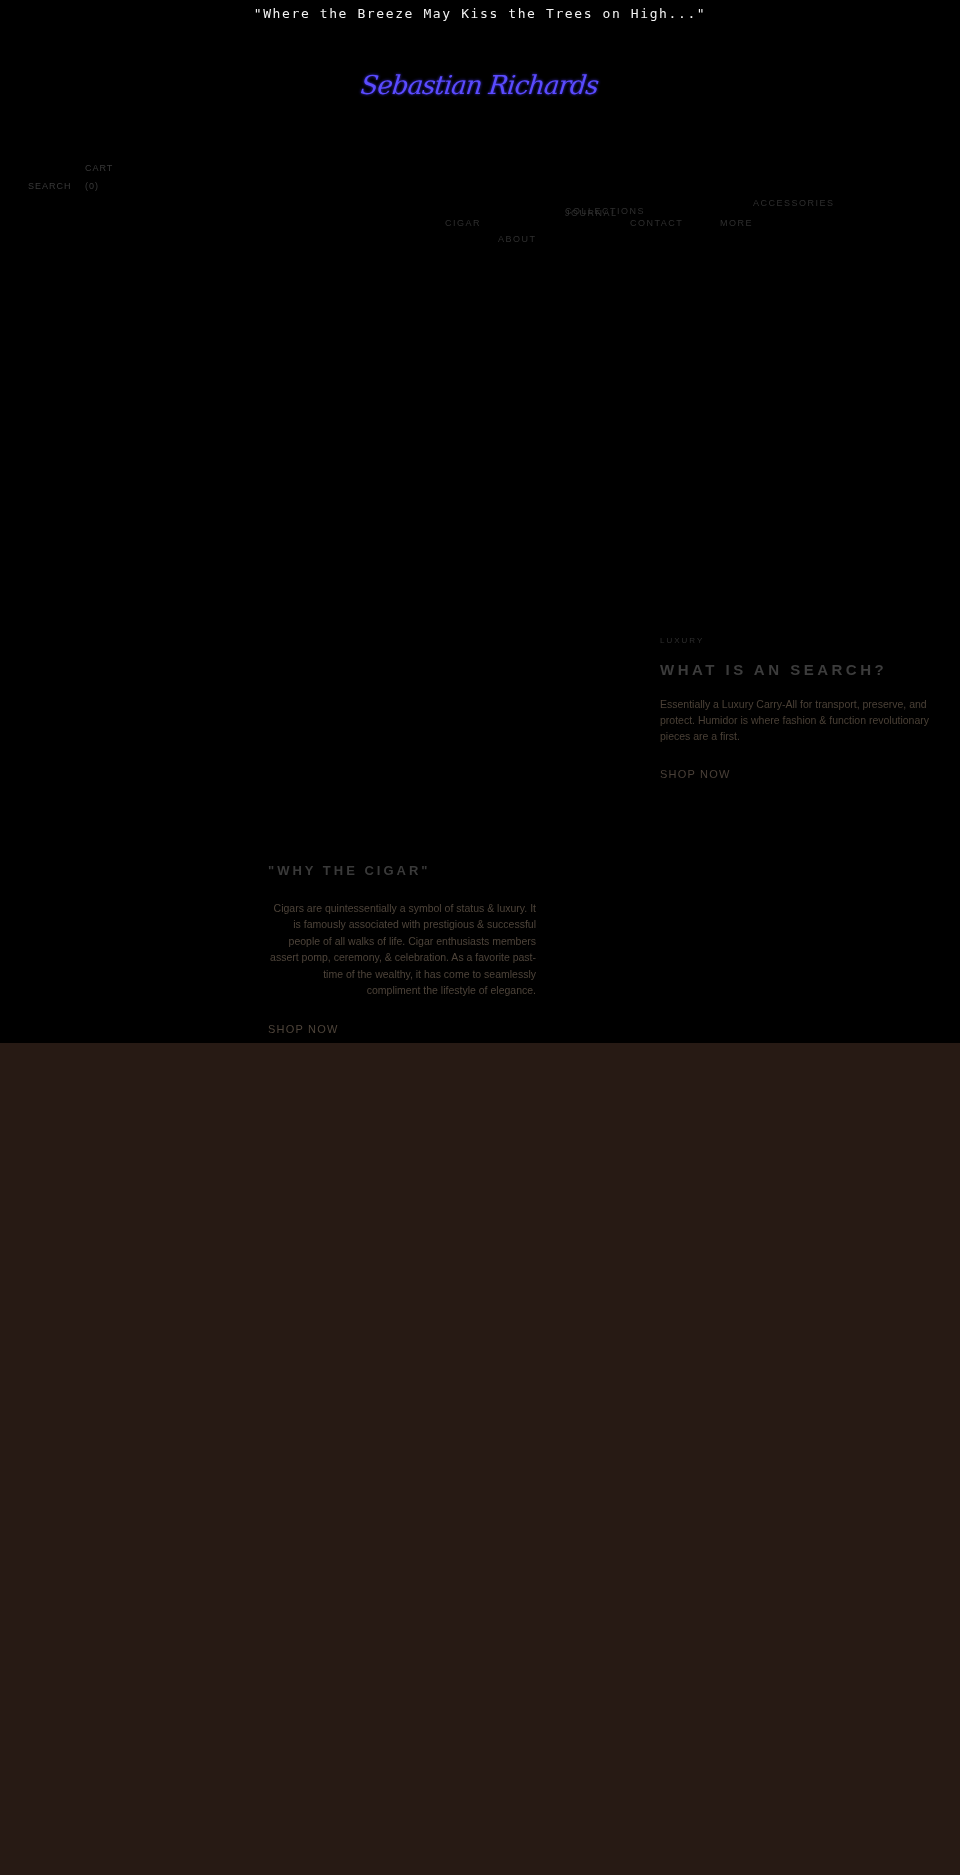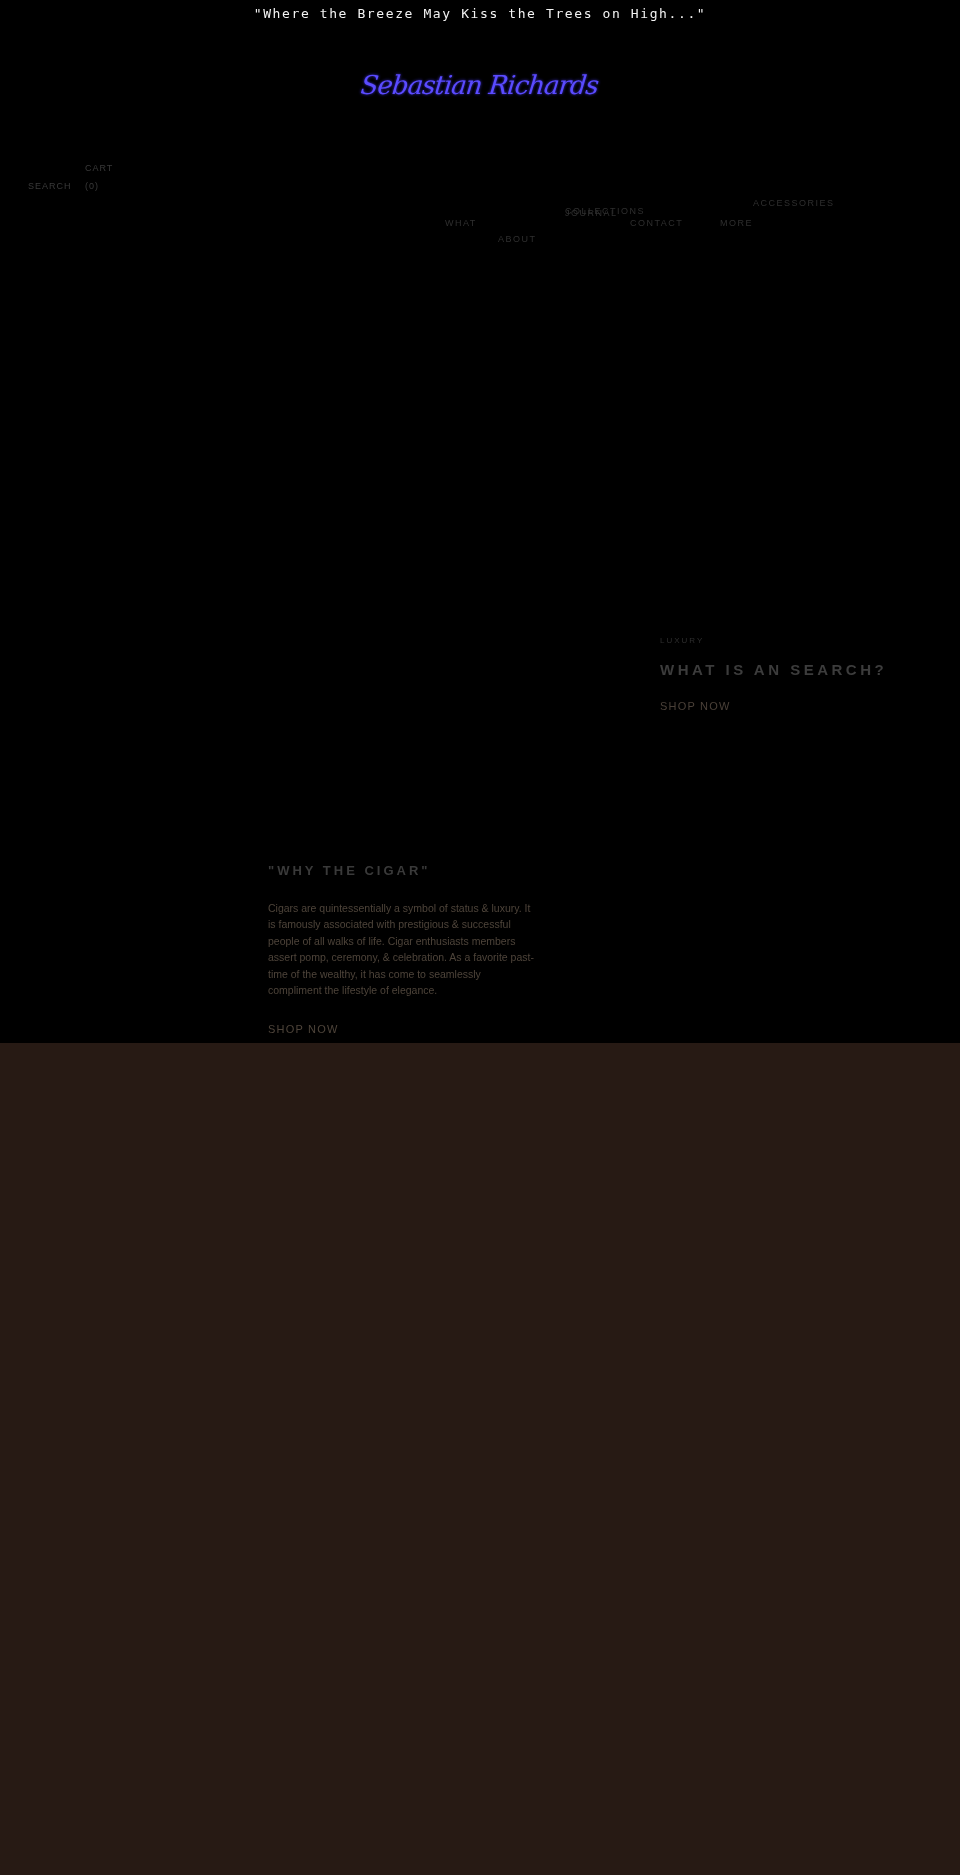--- a/index.html
+++ b/index.html
@@ -148,20 +148,21 @@
     color: #3a3a3a;
     margin-bottom: 22px;
     white-space: nowrap;
   }
   .feature-center .body {
     font-size: 10.5px;
     line-height: 16.5px;
     color: #4e443a;
     width: 268px;
     margin-bottom: 20px;
+    text-align: right;
   }
   .feature-center .shop-link {
     font-size: 11px;
     letter-spacing: 1.2px;
     color: #4e443a;
     text-decoration: none;
     display: inline-block;
   }
 
   
@@ -192,32 +193,33 @@
   <div class="logo-script">Sebastian Richards</div>
 </div>
 
 <div class="util-left">
   <div class="cart-line">CART</div>
   <div class="search-line">SEARCH</div>
   <div class="bag-line">(0)</div>
 </div>
 
 <nav class="nav-row">
-  <a class="nav-item" style="left:25px; top:26px;">WHAT</a>
+  <a class="nav-item" style="left:25px; top:26px;">CIGAR</a>
   <a class="nav-item" style="left:78px; top:26px;margin-top:16px;">ABOUT</a>
   <a class="nav-item" style="left:145px; top:16px;">JOURNAL</a>
   <a class="nav-item" style="left:210px; top:26px;">CONTACT</a>
   <a class="nav-item" style="left:300px; top:26px;">MORE</a>
   <a class="nav-item" style="left:145px; top:14px;">COLLECTIONS</a>
   <a class="nav-item" style="left:290px; top:6px;margin-left:43px;">ACCESSORIES</a>
 </nav>
 
 <section class="feature-right">
   <div class="eyebrow">LUXURY</div>
   <h2 class="headline">WHAT IS AN SEARCH?</h2>
+  <p class="body">Essentially a Luxury Carry-All for transport, preserve, and protect. Humidor is where fashion &amp; function revolutionary pieces are a first.</p>
   <a class="shop-link">SHOP NOW</a>
 </section>
 
 <section class="feature-center">
   <h2 class="headline">"WHY THE CIGAR"</h2>
   <p class="body">Cigars are quintessentially a symbol of status &amp; luxury. It is famously associated with prestigious &amp; successful people of all walks of life. Cigar enthusiasts members assert pomp, ceremony, &amp; celebration. As a favorite past-time of the wealthy, it has come to seamlessly compliment the lifestyle of elegance.</p>
   <a class="shop-link">SHOP NOW</a>
 </section>
 
 <section class="bottom-panel">

